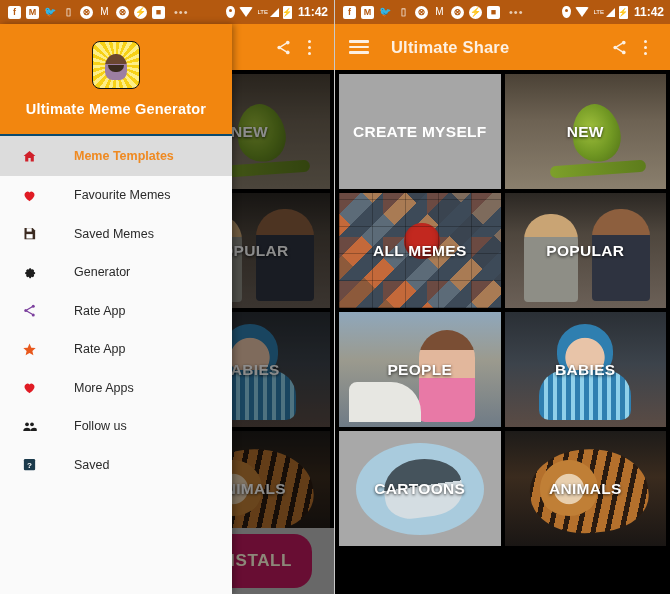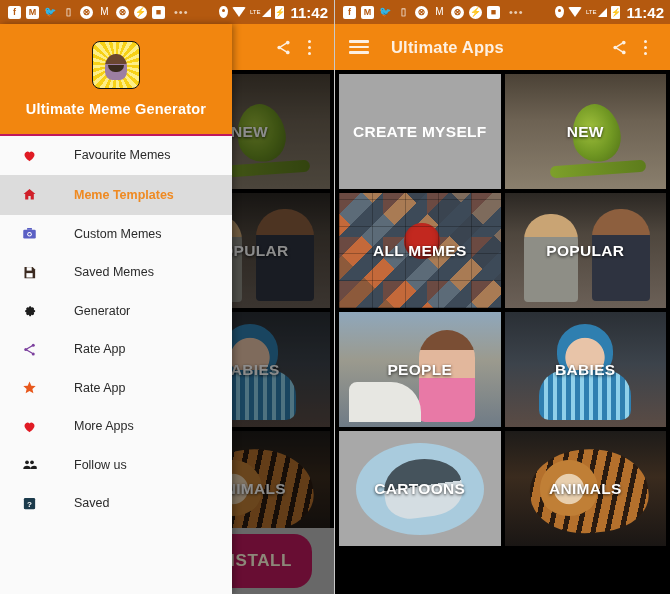--- a/index.html
+++ b/index.html
@@ -25,21 +25,21 @@
   .sb-left { display: flex; align-items: center; gap: 5px; flex: 1; }
   .sb-right { display: flex; align-items: center; gap: 4px; }
   .sb-ico {
     width: 13px; height: 13px;
     display: inline-flex; align-items: center; justify-content: center;
     font-size: 10px; line-height: 1; color: #fff;
   }
   .sb-ico.box { background:#fff; color:#b4590f; border-radius:2px; font-weight:bold; font-size:9px;}
   .sb-ico.circle { background:#fff; color:#b4590f; border-radius:50%; font-weight:bold; font-size:9px;}
   .sb-dots { letter-spacing: 1px; font-size: 11px; color:#e8cdb4; margin-left:4px;}
-  .sb-time { font-size: 15px; font-weight: bold; color:#fff; margin-left:2px; }
+  .sb-time { font-size: 12px; font-weight: bold; color:#fff; margin-left:2px; }
   .lte { font-size: 6px; line-height:1; color:#fff; margin-right:-2px; }
   .tri {
     width: 0; height: 0;
     border-left: 9px solid transparent;
     border-bottom: 9px solid #fff;
   }
   .wifi {
     width: 0; height: 0;
     border-left: 7px solid transparent;
     border-right: 7px solid transparent;
@@ -216,21 +216,21 @@
   
   .drawer {
     position:absolute; left:0; top:24px; bottom:0;
     width: 232px; background:#fafafa; z-index: 50;
     display:flex; flex-direction:column;
     box-shadow: 2px 0 7px rgba(0,0,0,.35);
   }
   .drawer-header {
     background:#f2860f; height:112px;
     display:flex; flex-direction:column; align-items:center; justify-content:center;
-    border-bottom: 2px solid #be185d;
+    border-bottom: 2px solid #0c4a6e;
   }
   .app-icon {
     width: 48px; height: 48px; border-radius: 8px;
     background:
       repeating-conic-gradient(from 0deg at 50% 50%, #f7d117 0deg 9deg, #fdee86 9deg 18deg);
     border: 1.5px solid #111;
     position: relative; overflow:hidden;
   }
   .app-icon .kid {
     position:absolute; left:50%; top:54%; transform:translate(-50%,-50%);
@@ -353,46 +353,35 @@
     <div class="scrim"></div>
 
     <div class="drawer">
       <div class="drawer-header">
         <div class="app-icon">
             <div class="kid"></div>
           </div>
         <div class="app-title">Ultimate Meme Generator</div>
       </div>
       <div class="menu" id="drawer-menu">
+          <div class="menu-item active">
+            <span class="mi-icon">
+              <svg width="15" height="15" viewBox="0 0 24 24" fill="#d0202a">
+                <path d="M12 3 2.5 11h2.6v9h5v-5.6h3.8V20h5v-9h2.6z"></path>
+              </svg>
+            </span>
+            <span class="mi-label">Meme Templates</span>
+          </div>
           <div class="menu-item">
             <span class="mi-icon">
               <svg width="15" height="15" viewBox="0 0 24 24" fill="#e01b24">
                 <path d="M12 21s-8-5.1-8-10.2A4.8 4.8 0 0 1 12 7a4.8 4.8 0 0 1 8 3.8C20 15.9 12 21 12 21z"></path>
               </svg>
             </span>
             <span class="mi-label">Favourite Memes</span>
-          </div>
-          <div class="menu-item active">
-            <span class="mi-icon">
-              <svg width="15" height="15" viewBox="0 0 24 24" fill="#d0202a">
-                <path d="M12 3 2.5 11h2.6v9h5v-5.6h3.8V20h5v-9h2.6z"></path>
-              </svg>
-            </span>
-            <span class="mi-label">Meme Templates</span>
-          </div>
-          <div class="menu-item">
-            <span class="mi-icon">
-              <svg width="15" height="15" viewBox="0 0 24 24" fill="#5a5fc4">
-                <rect x="2" y="6" width="20" height="14" rx="2"></rect>
-                <rect x="8" y="3" width="8" height="3" rx="1"></rect>
-                <circle cx="12" cy="13" r="3.6" fill="#fff"></circle>
-                <circle cx="12" cy="13" r="2" fill="#5a5fc4"></circle>
-              </svg>
-            </span>
-            <span class="mi-label">Custom Memes</span>
           </div>
           <div class="menu-item">
             <span class="mi-icon">
               <svg width="15" height="15" viewBox="0 0 24 24" fill="#3b2a20">
                 <path d="M4 3h13l4 4v14H4z"></path>
                 <rect x="7.5" y="3.5" width="8" height="5.5" fill="#fff"></rect>
                 <rect x="7" y="13" width="10" height="7" fill="#fff"></rect>
               </svg>
             </span>
             <span class="mi-label">Saved Memes</span>
@@ -481,21 +470,21 @@
         <span class="sb-time">11:42</span>
       </div>
     </div>
 
     <div class="appbar">
       <div class="hamburger">
         <span></span>
           <span></span>
           <span></span>
       </div>
-      <div class="title">Ultimate Apps</div>
+      <div class="title">Ultimate Share</div>
       <div class="ab-icon">
         <svg width="17" height="17" viewBox="0 0 24 24" fill="none" stroke="#fdf0e2" stroke-width="2" stroke-linecap="round">
           <circle cx="18" cy="5" r="2.6" fill="#fdf0e2" stroke="none"></circle>
           <circle cx="6" cy="12" r="2.6" fill="#fdf0e2" stroke="none"></circle>
           <circle cx="18" cy="19" r="2.6" fill="#fdf0e2" stroke="none"></circle>
           <line x1="8.3" y1="10.8" x2="15.7" y2="6.2"></line>
           <line x1="8.3" y1="13.2" x2="15.7" y2="17.8"></line>
         </svg>
       </div>
       <div class="ab-icon">

